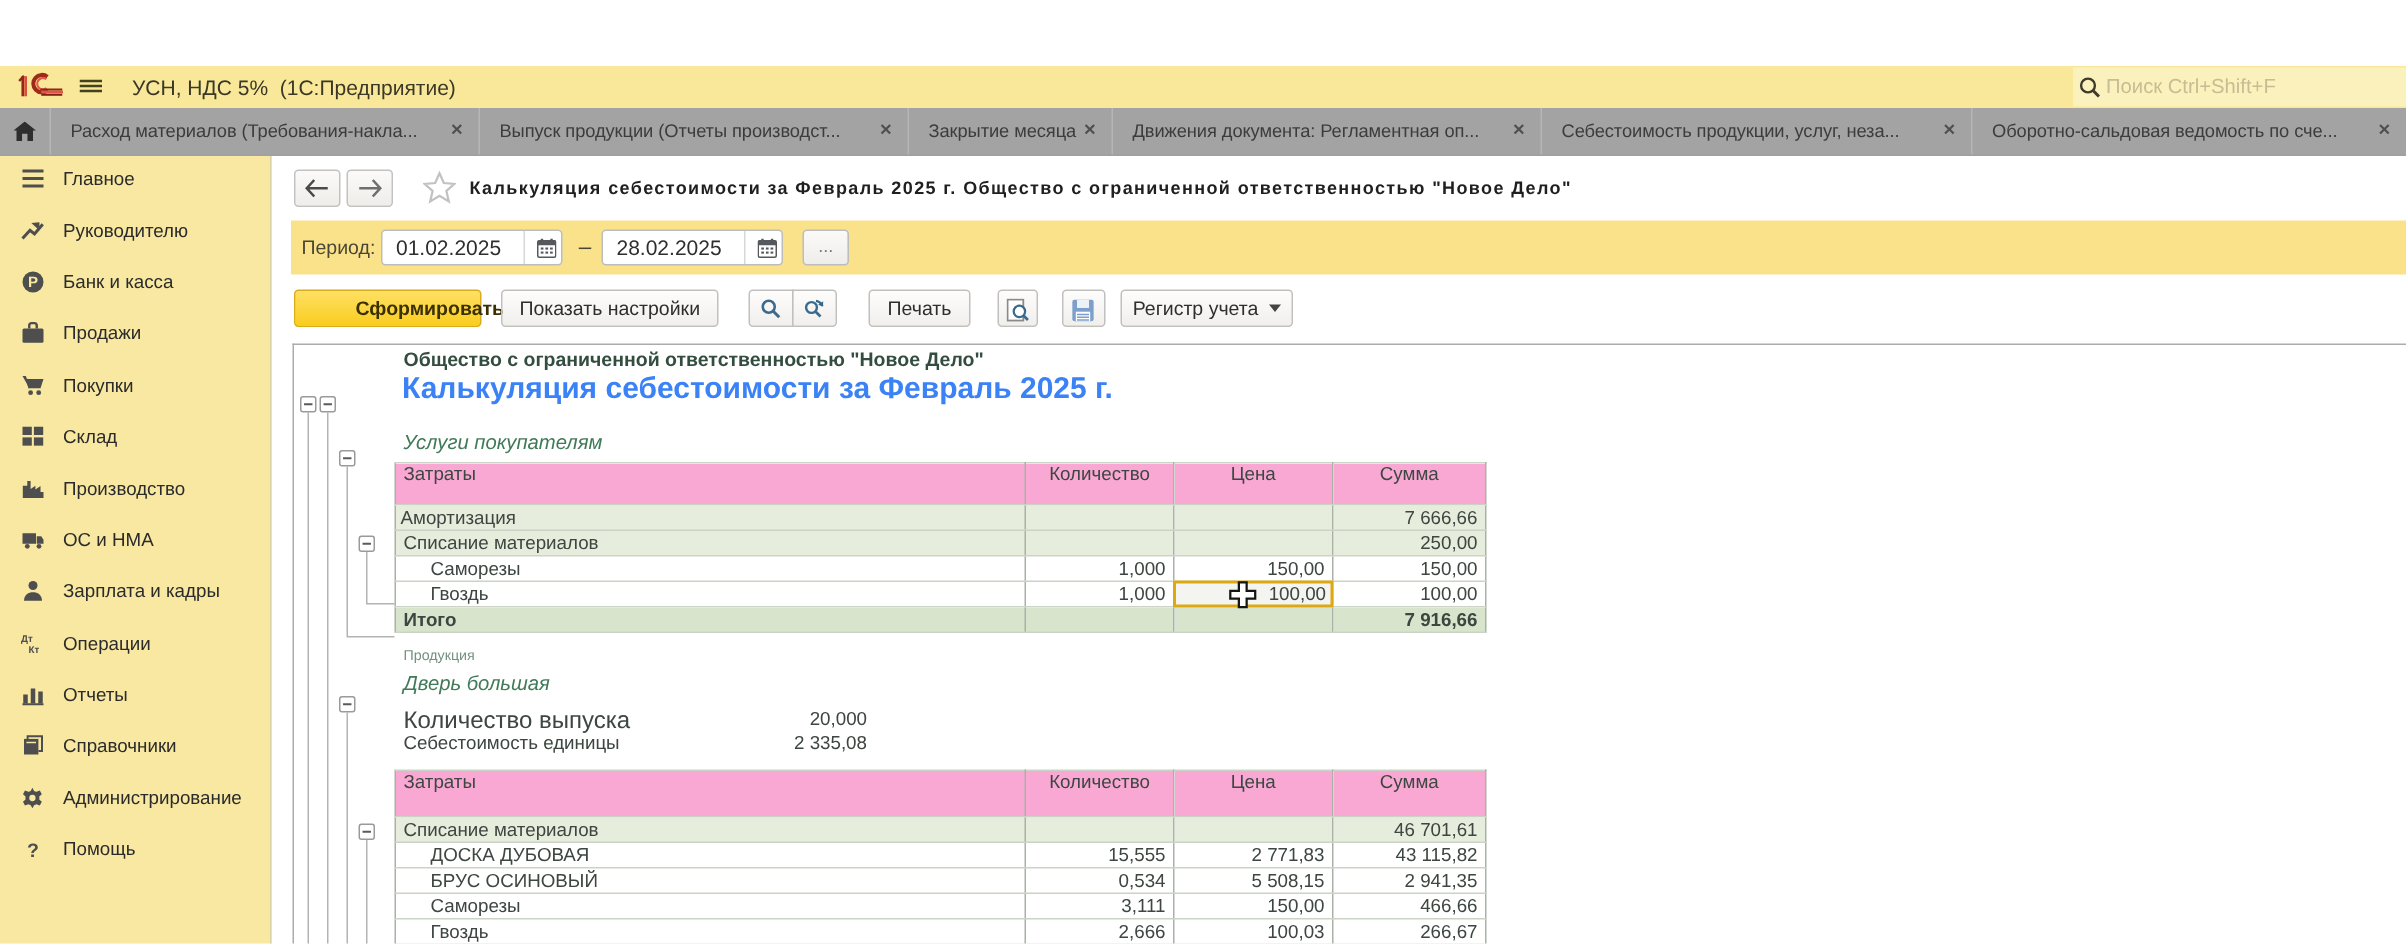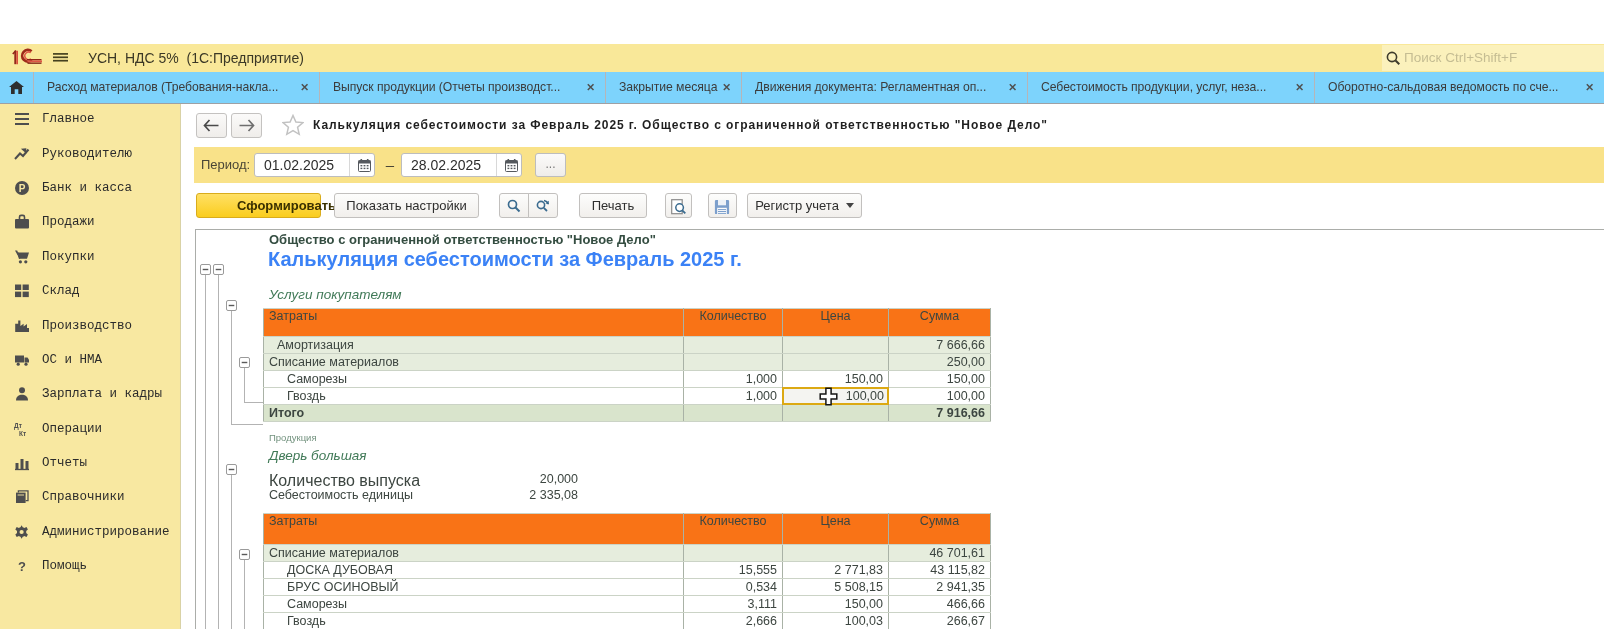--- a/index.html
+++ b/index.html
@@ -8,30 +8,30 @@
 #app { position:absolute; left:0; top:0; width:1604px; height:629px;margin-top:44px; }
 .abs { position:absolute; }
 
 
 #topbar { left:0; top:0; width:1604px; height:28px; background:#F9E899; }
 #appname { left:88px; top:0; height:28px; line-height:28px; font-size:14px; color:#3B3826; }
 #searchbox { left:1382px; top:1px; width:222px; height:26px; background:#FBF1BC; }
 #searchtxt { left:1404px; top:0; height:26px; line-height:27px; font-size:13.5px; color:#C5BD93; }
 
 
-#tabbar { left:0; top:28px; width:1604px; height:32px; background:#7dd3fc; border-bottom:1px solid #9EA0A4; }
+#tabbar { left:0; top:28px; width:1604px; height:32px; background:#a3a3a3; border-bottom:1px solid #9EA0A4; }
 .tab { position:absolute; top:0; height:31px; border-right:1px solid #B6B5B8; }
 .tab .tt { position:absolute; left:13px; top:0; height:31px; line-height:31px; font-size:12.2px; letter-spacing:-0.05px; color:#3C3C3C; white-space:nowrap; }
 .tab .tx { position:absolute; top:0; height:31px; line-height:31px; font-size:10.5px; font-weight:bold; color:#4F4F4F; }
 
 
 #sidebar { left:0; top:60px; width:181px; height:569px; background:#F8E8A1; border-right:1px solid #D9D2A6; }
 .sbi { position:absolute; left:0; width:181px; height:34px; }
 .sbi .ic { position:absolute; left:14px; top:50%; margin-top:-8px; width:16px; height:16px; }
-.sbi .lb { position:absolute; left:42px; top:0; height:34px; line-height:34px; font-size:12.5px; color:#2B2B2B; white-space:nowrap;font-family:Liberation Mono, monospace; }
+.sbi .lb { position:absolute; left:42px; top:0; height:34px; line-height:34px; font-size:12.5px; color:#2B2B2B; white-space:nowrap; }
 
 
 .navbtn { position:absolute; top:69px; width:31px; height:25px; background:linear-gradient(#FBFAF9,#EFEDEA); border:1px solid #C4C2C0; border-radius:3px; }
 #pagetitle { left:313px; top:60px; height:42px; line-height:42px; font-size:12px; font-weight:bold; color:#1F1F1F; white-space:nowrap; letter-spacing:0.92px; }
 
 
 #periodband { left:194px; top:103px; width:1410px; height:36px; background:#F9E289; }
 .din { position:absolute; top:109px; width:121px; height:24px; background:#fff; border:1px solid #BDBDBD; border-radius:3px; }
 .din .dv { position:absolute; left:9px; top:0; height:22px; line-height:22px; font-size:14px; color:#2E2E2E; }
 .din .sep { position:absolute; right:24px; top:0; width:1px; height:22px; background:#D8D8D8; }
@@ -40,21 +40,21 @@
 .btn { position:absolute; top:149px; height:25px; background:linear-gradient(#FDFDFC,#F1EFEC); border:1px solid #C2C0BE; border-radius:3px; font-size:13px; color:#2E2E2E; text-align:center; }
 .btn span { display:inline-block; line-height:23px; }
 #bform { left:196px; width:125px; background:linear-gradient(#FFE065,#FACD1E); border:1px solid #D9AC1C; font-weight:bold; color:#3A3000;padding-left:40px; }
 
 
 #reparea-border-top { left:195px; top:185px; width:1409px; height:1px; background:#ABADA9; }
 #reparea-border-left { left:195px; top:185px; width:1px; height:444px; background:#ABADA9; }
 .rtxt { position:absolute; white-space:nowrap; }
 table.rep { position:absolute; border-collapse:collapse; table-layout:fixed; border:1px solid #99A396; }
 table.rep td { border-left:1px solid #A9B2A6; border-right:1px solid #A9B2A6; border-top:1px solid #CBD3C6; border-bottom:1px solid #CBD3C6; font-size:12.5px; color:#3D4641; padding:0 5px; overflow:hidden; white-space:nowrap; }
-td.h { background:#f97316; color:#3A6B50; vertical-align:top; padding-top:3px; }
+td.h { background:#f9a8d4; color:#3A6B50; vertical-align:top; padding-top:3px; }
 td.g { background:#E6EDDD; color:#3E5F4D; }
 td.t { background:#D9E4CC; color:#1C5231; font-weight:bold; }
 td.num { text-align:right; }
 </style>
 </head>
 <body>
 <div id="app">
 
 <div id="topbar" class="abs"></div>
 <svg class="abs" style="left:10px;top:4px" width="34" height="18" viewBox="0 0 34 18">
@@ -362,21 +362,21 @@
         <col style="width:102px">
       </colgroup>
       <tbody>
         <tr style="height:28px">
           <td class="h">Затраты</td>
           <td class="h" style="text-align:center">Количество</td>
           <td class="h" style="text-align:center">Цена</td>
           <td class="h" style="text-align:center">Сумма</td>
         </tr>
         <tr style="height:17px">
-          <td class="g" style="padding-left:13px">Амортизация</td>
+          <td class="g" style="padding-left:3px">Амортизация</td>
           <td class="num g"></td>
           <td class="num g"></td>
           <td class="num g">7 666,66</td>
         </tr>
         <tr style="height:17px">
           <td class="g" style="padding-left:5px">Списание материалов</td>
           <td class="num g"></td>
           <td class="num g"></td>
           <td class="num g">250,00</td>
         </tr>

